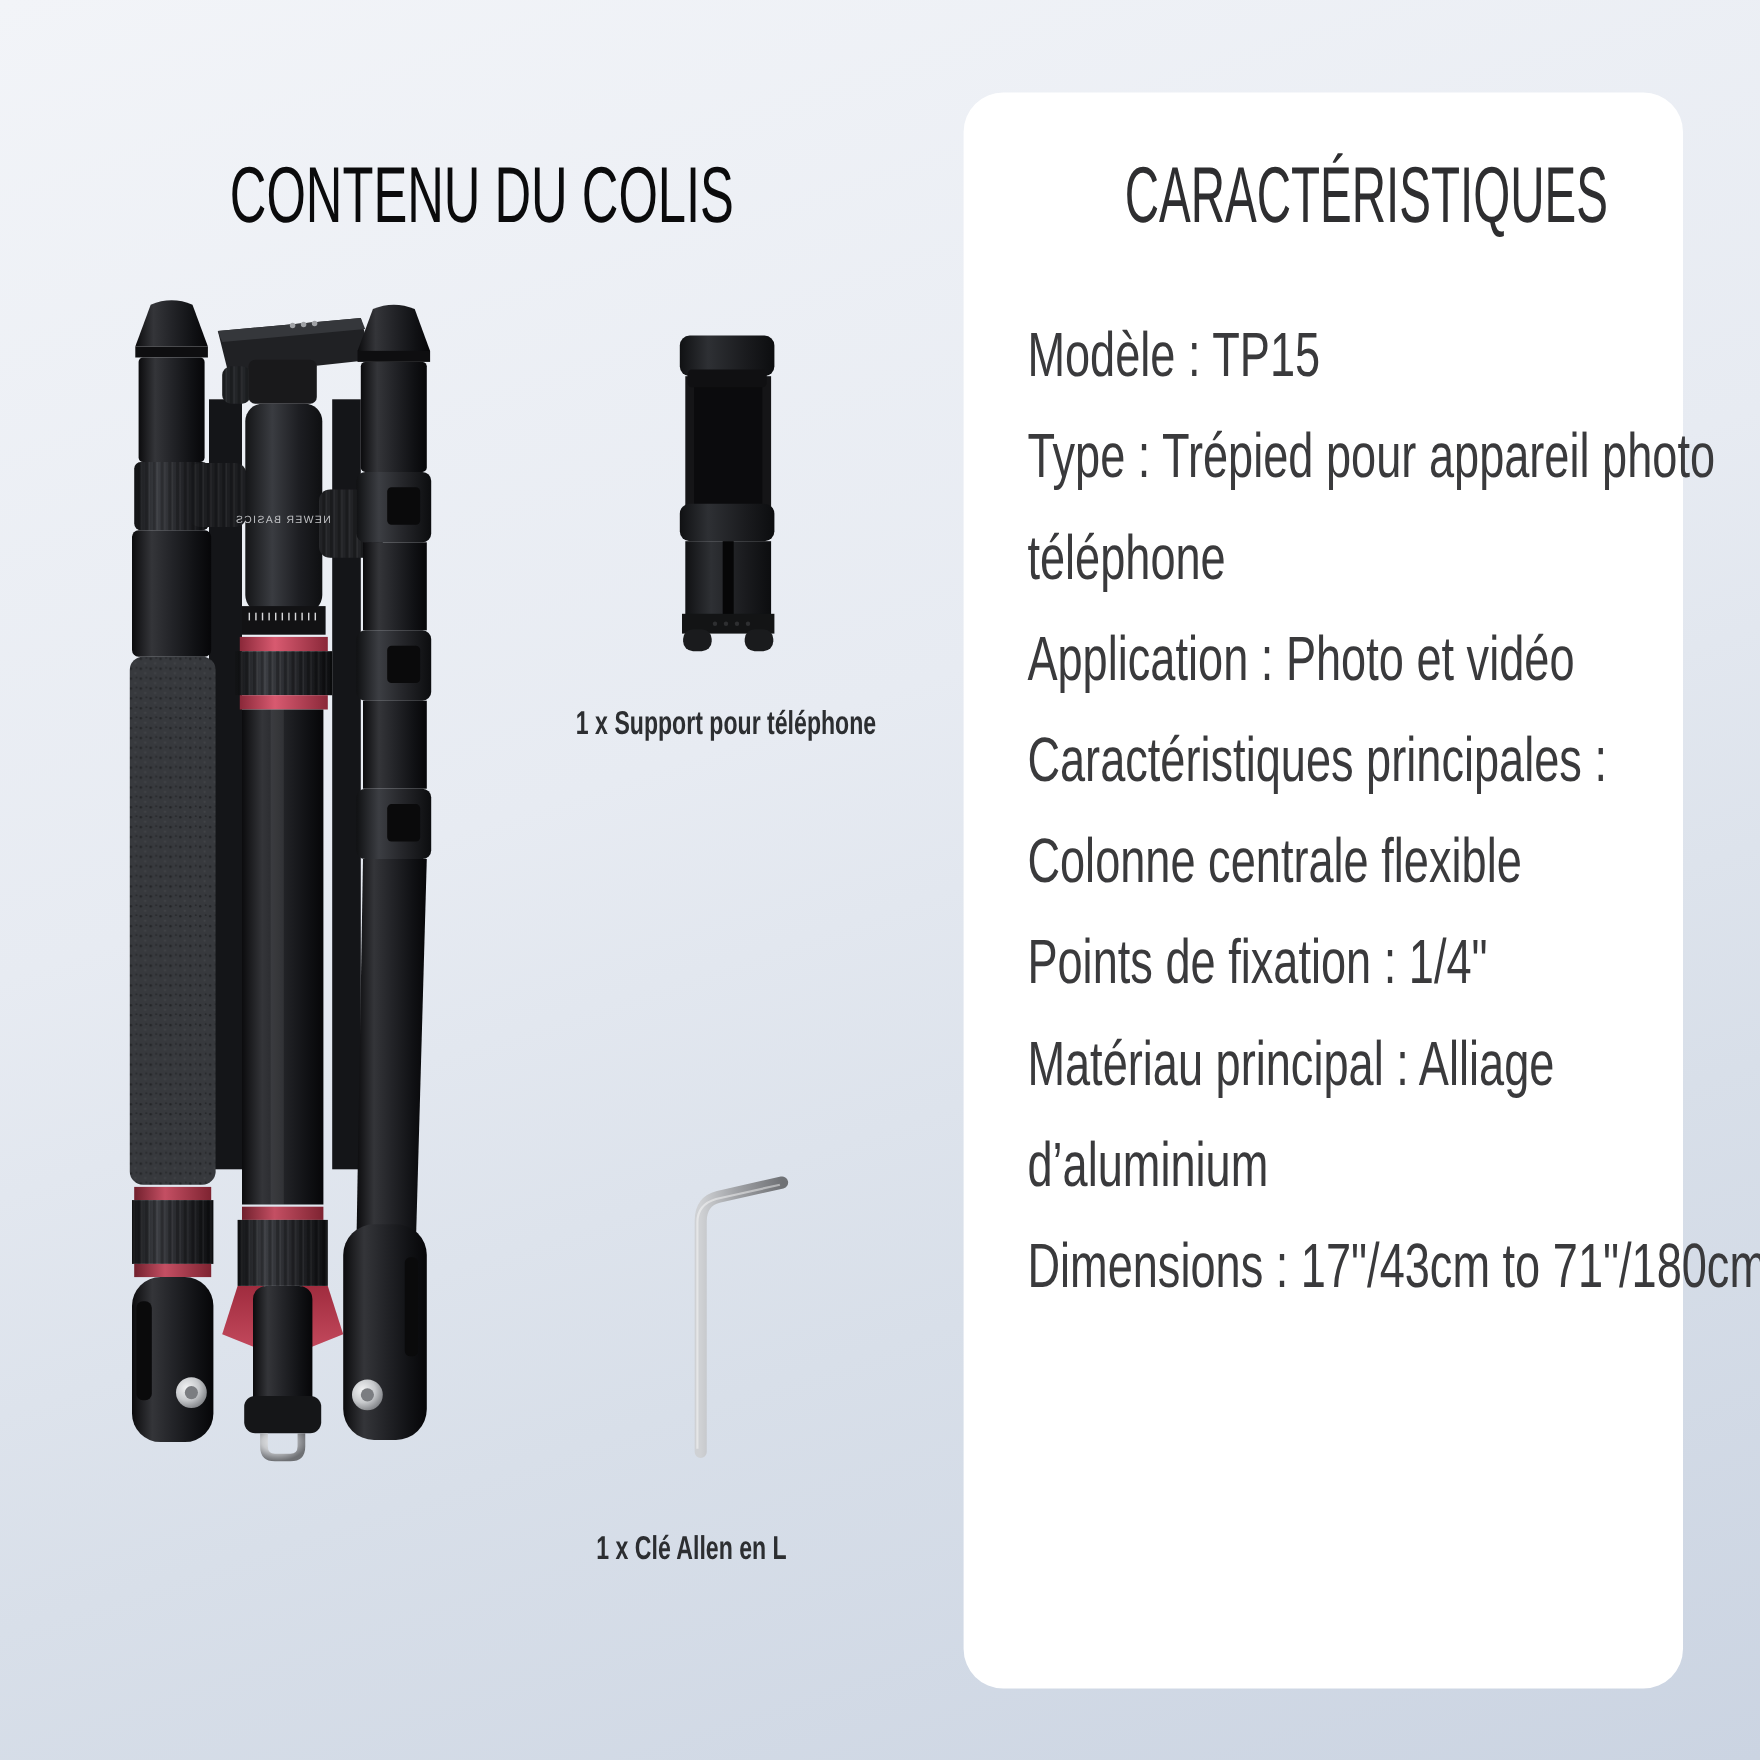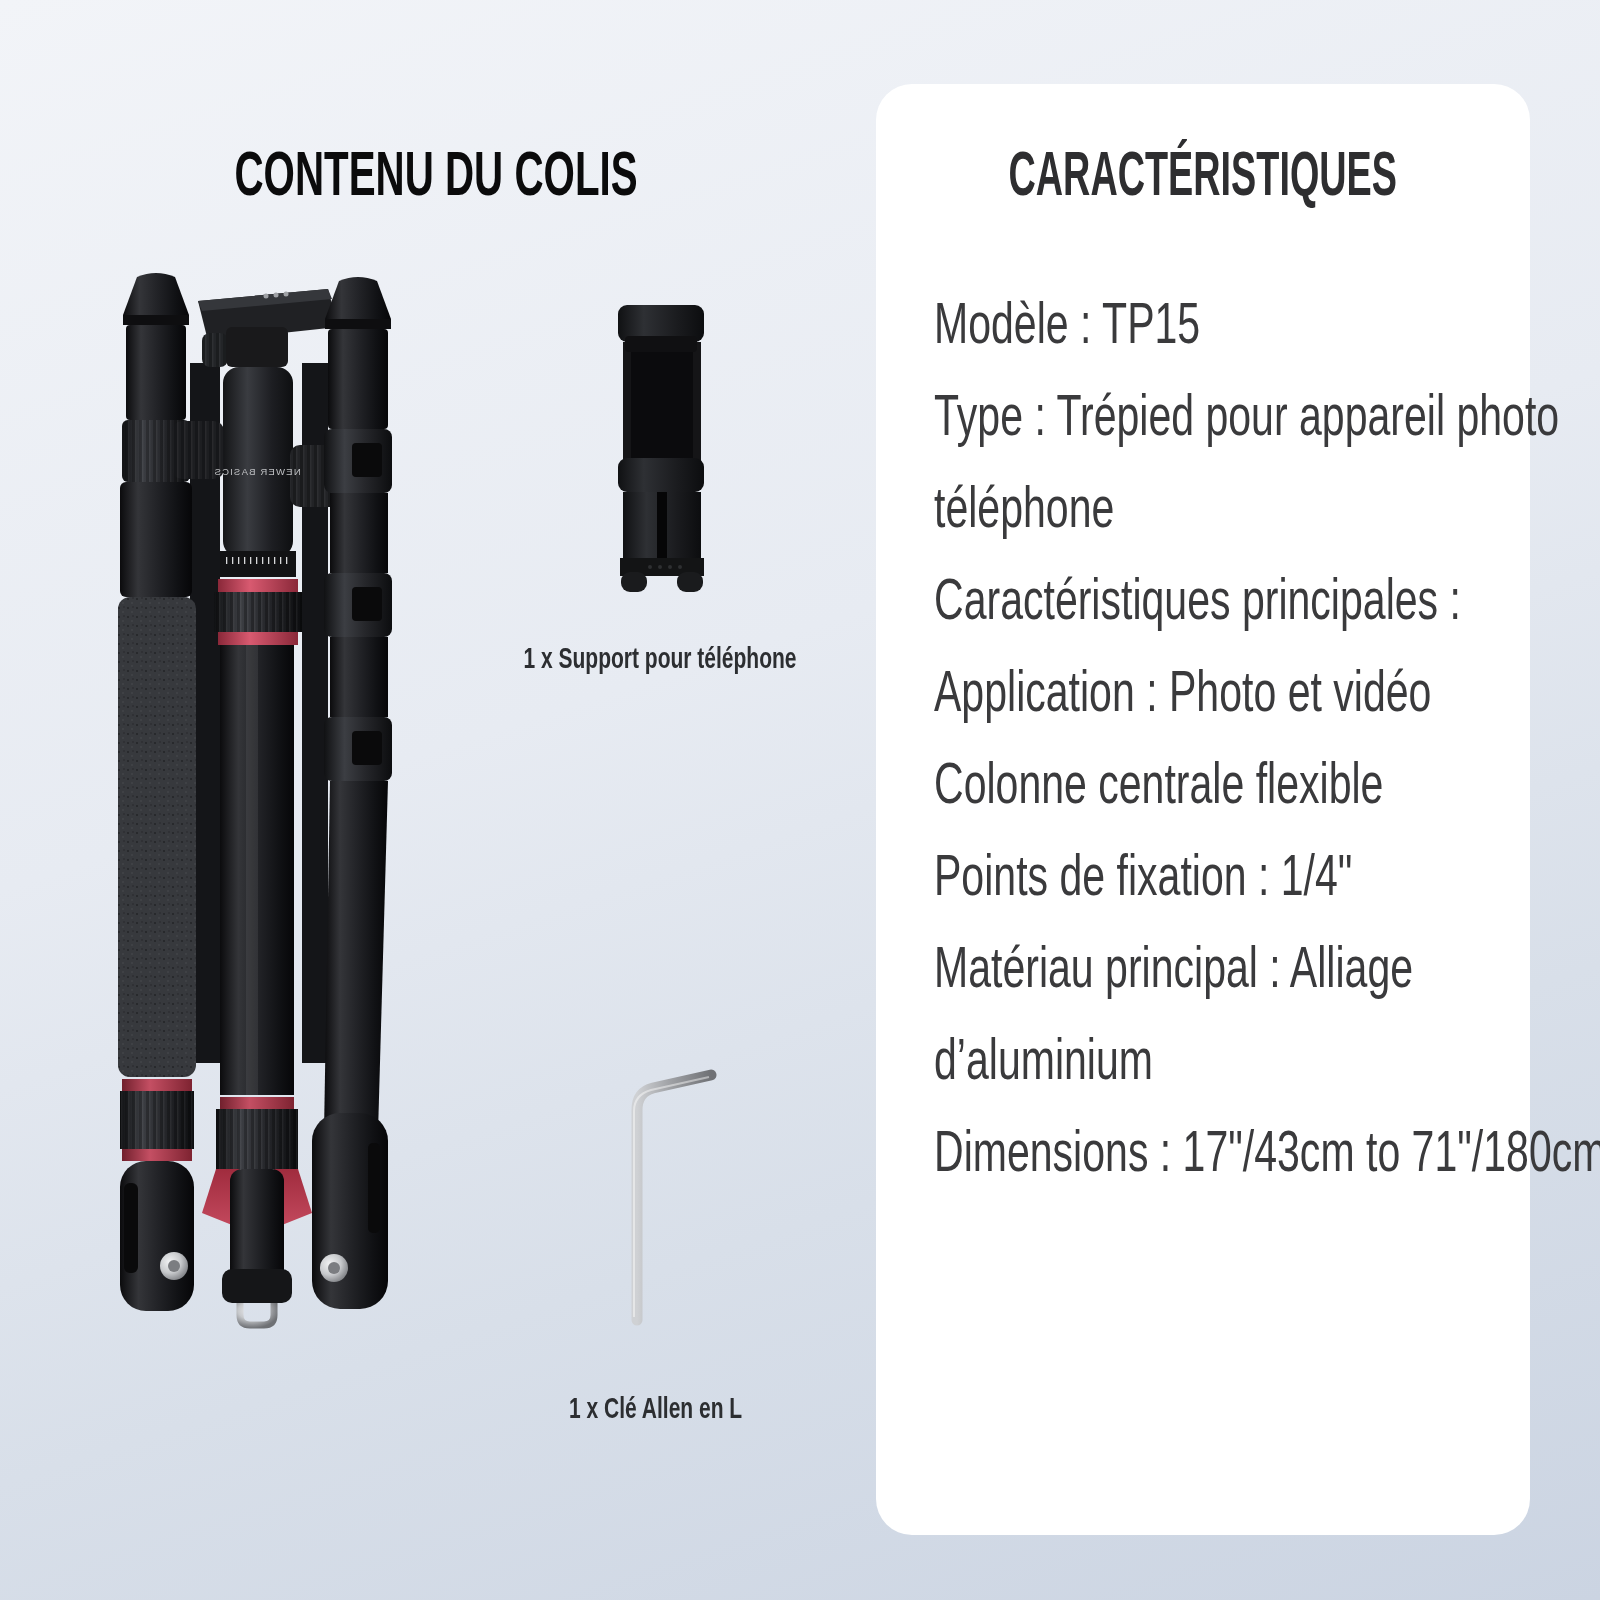--- a/index.html
+++ b/index.html
@@ -5,21 +5,21 @@
   html,body{margin:0;padding:0;}
   .canvas{
     position:relative;
     width:1600px;height:1600px;
     overflow:hidden;
     background:linear-gradient(162deg,#f2f4f8 0%,#e7ebf2 42%,#d8dfe9 70%,#cbd4e2 100%);
     font-family:"Liberation Sans",sans-serif;
   }
   .title{
     position:absolute;top:142px;line-height:1;
-    font-weight:700;font-size:63px;white-space:nowrap;text-align:center;
+    font-weight:400;font-size:72px;white-space:nowrap;text-align:right;
   }
   .title .sq{display:inline-block;transform:scaleX(0.64);transform-origin:center;}
   .card{
     position:absolute;left:876px;top:84px;width:654px;height:1451px;
     background:#ffffff;border-radius:36px;
   }
   .card-title{left:876px;width:654px;color:#2e2e30;}
   .card-title .sq{transform:scaleX(0.60);}
   .left-title{left:76px;width:720px;color:#0b0b0c;}
   .spec-list{position:absolute;left:934px;top:277px;width:560px;}
@@ -53,24 +53,24 @@
     <div class="spec-line">
         <span class="sq">Modèle : TP15</span>
       </div>
     <div class="spec-line">
         <span class="sq">Type : Trépied pour appareil photo</span>
       </div>
     <div class="spec-line">
         <span class="sq">téléphone</span>
       </div>
     <div class="spec-line">
+        <span class="sq">Application : Photo et vidéo</span>
+      </div>
+    <div class="spec-line">
         <span class="sq">Caractéristiques principales :</span>
-      </div>
-    <div class="spec-line">
-        <span class="sq">Application : Photo et vidéo</span>
       </div>
     <div class="spec-line">
         <span class="sq">Colonne centrale flexible</span>
       </div>
     <div class="spec-line">
         <span class="sq">Points de fixation : 1/4"</span>
       </div>
     <div class="spec-line">
         <span class="sq">Matériau principal : Alliage</span>
       </div>
@@ -259,17 +259,17 @@
         <stop offset="1" stop-color="#6f7175"></stop>
       </linearGradient>
     </defs>
     <path d="M22 265 L22 55 Q22 37 38 33 L96 20" fill="none" stroke="url(#gKey)" stroke-width="11" stroke-linecap="round"></path>
     <path d="M19 262 L19 56 Q19 40 36 35 L94 22" fill="none" stroke="rgba(255,255,255,0.45)" stroke-width="2"></path>
   </svg>
 
   <div class="caption" style="left:460px;top:634px;width:400px;">
     <span class="sq">1 x Support pour téléphone</span>
   </div>
-  <div class="caption" style="left:456px;top:1384px;width:400px;">
+  <div class="caption" style="left:429px;top:1384px;width:400px;">
     <span class="sq">1 x Clé Allen en L</span>
   </div>
 
 </div>
 
 </body></html>

